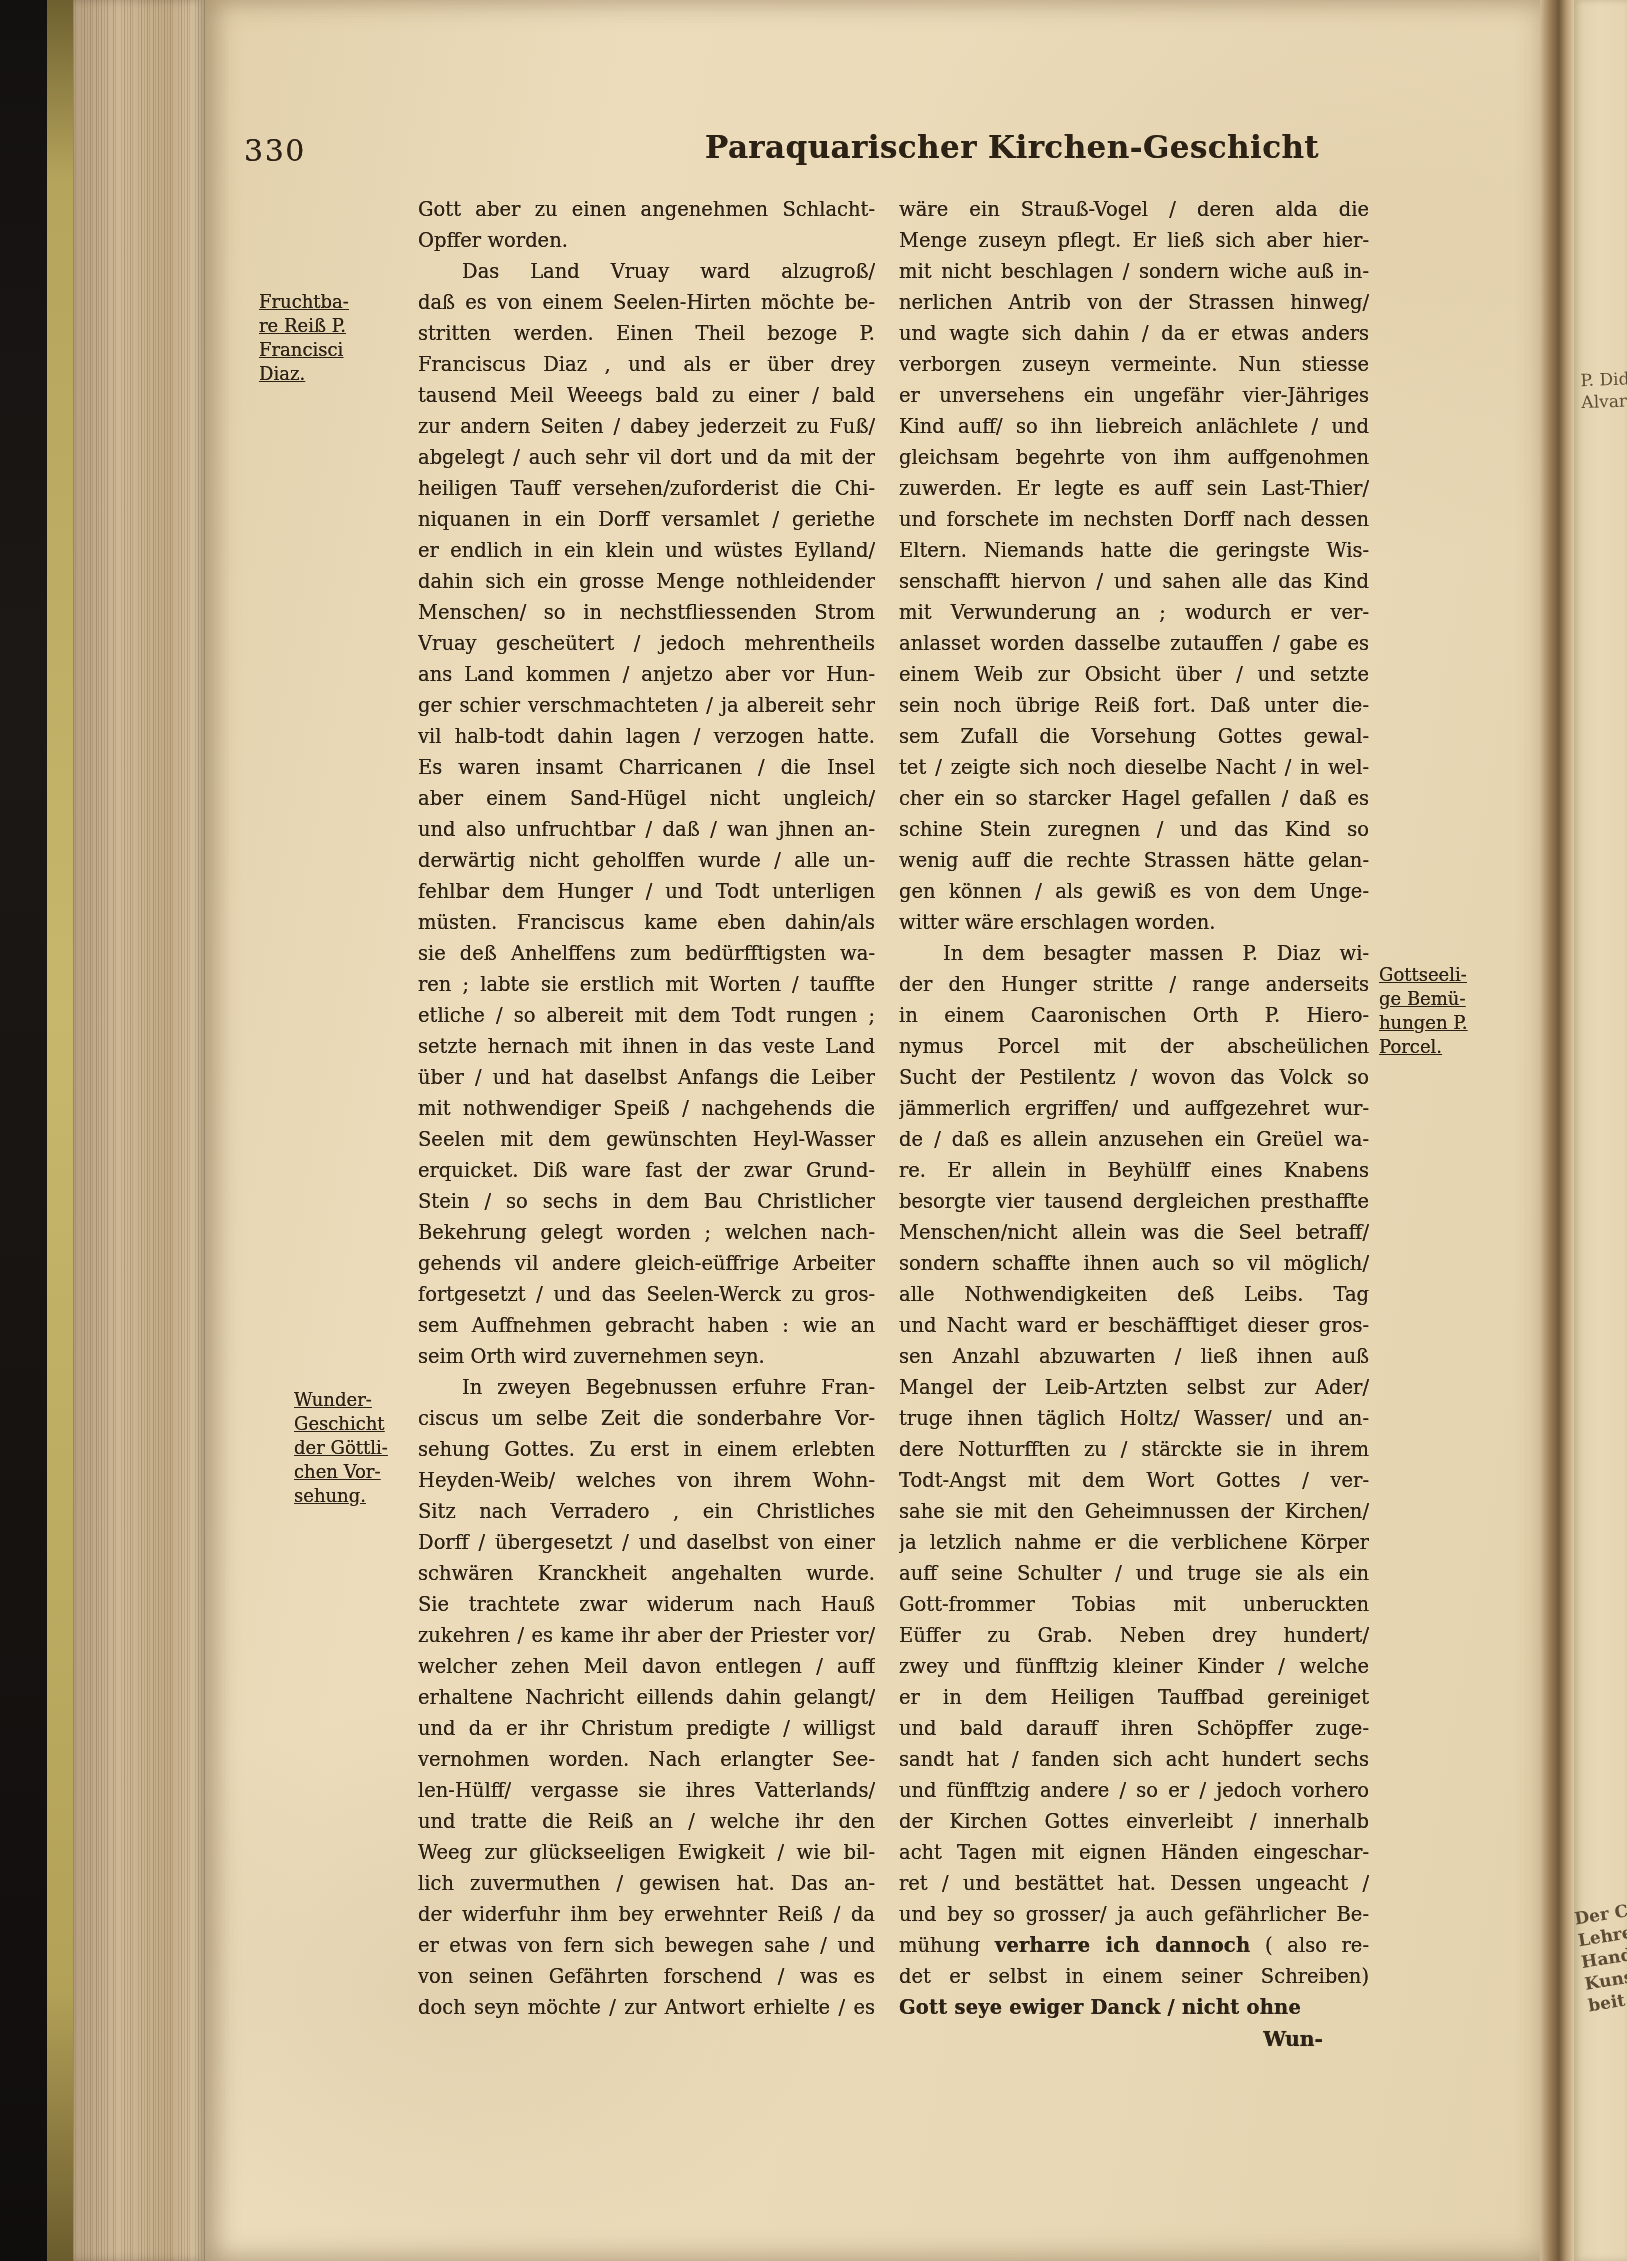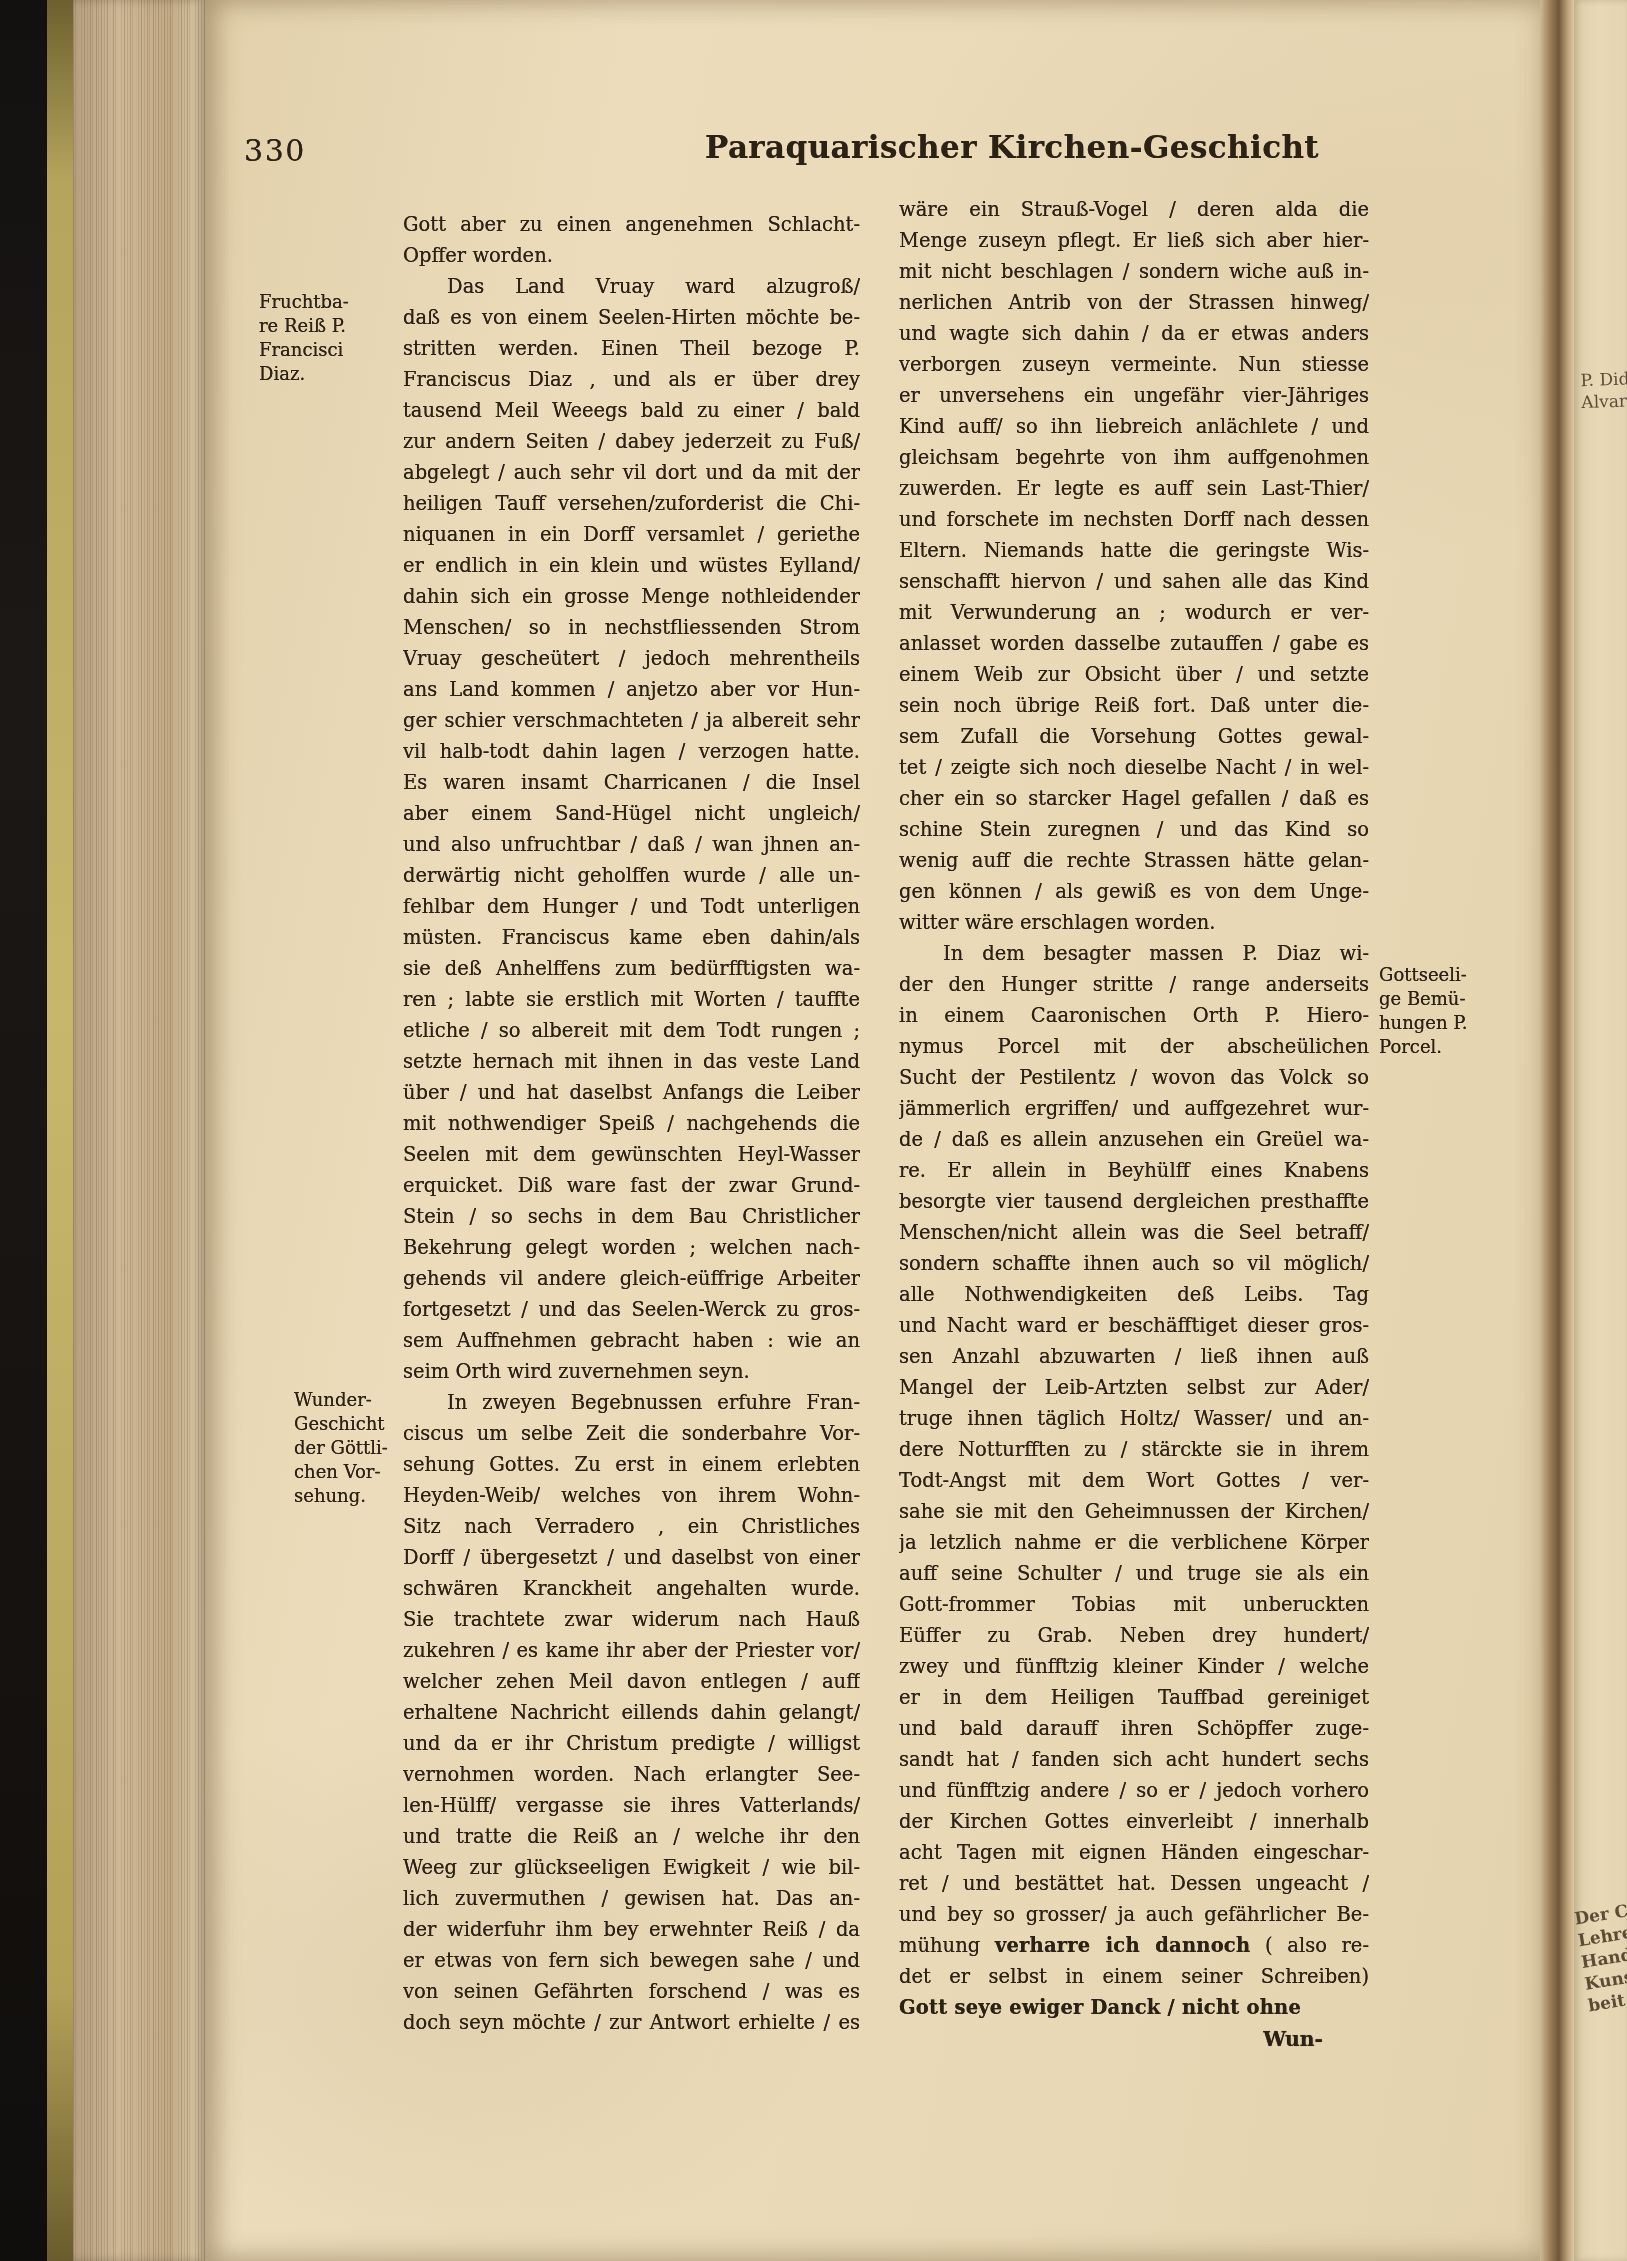--- a/index.html
+++ b/index.html
@@ -32,32 +32,32 @@
   .next-page{position:absolute;left:1574px;top:0;width:53px;height:2261px;
         background:linear-gradient(90deg,#dfcfab,#e8d8b6 50%,#e4d4b1);
         box-shadow:inset 3.3px 0 6.5px rgba(100,75,45,.25);}
 
   .pagenum{position:absolute;left:39px;top:133px;font-size:30px;letter-spacing:1.6px;
            text-shadow:0 0 0.5px rgba(43,33,21,.75);}
   .runhead{position:absolute;left:500px;top:129px;font-size:31px;font-weight:bold;
            letter-spacing:0.4px;white-space:nowrap;text-shadow:0 0 0.4px rgba(43,33,21,.6);}
 
   .col{position:absolute;top:194px;}
-  .col-left{left:198px;width:457px;margin-top:15px;}
+  .col-left{left:213px;width:457px;}
   .col-right{left:694px;width:470px;}
   .tline{height:31px;line-height:31px;font-size:19.5px;overflow:hidden;
          text-align:justify;text-align-last:justify;
          text-shadow:0 0 0.6px rgba(43,33,21,.85);}
   .tline.ind{text-indent:44px;}
   .tline.pend{text-align-last:left;}
   .fbold{font-weight:bold;letter-spacing:0.2px;}
   .catch{height:33px;line-height:33px;font-size:20.3px;text-align:right;text-align-last:right;
          font-weight:bold;padding-right:46px;text-shadow:0 0 0.7px rgba(43,33,21,.9);}
 
-  .margin-note{position:absolute;width:145px;}
+  .margin-note{position:absolute;width:145px;text-decoration:underline;}
   .margin-note .tline{height:24px;line-height:24px;font-size:18px;
          text-align:left;text-align-last:left;text-indent:0;}
   .mn-left-top{left:54px;top:290px;}
   .mn-left-mid{left:55px;top:1388px;margin-left:34px;}
   .mn-right{left:1174px;top:963px;}
 
   .np-frag{position:absolute;left:6.5px;color:#5d4c35;}
   .np-frag .tline{height:22px;line-height:22px;font-size:17px;text-align:left;
          text-align-last:left;white-space:nowrap;overflow:visible;text-shadow:none;}
   .np-top{top:368px;transform:rotate(-2deg);}

